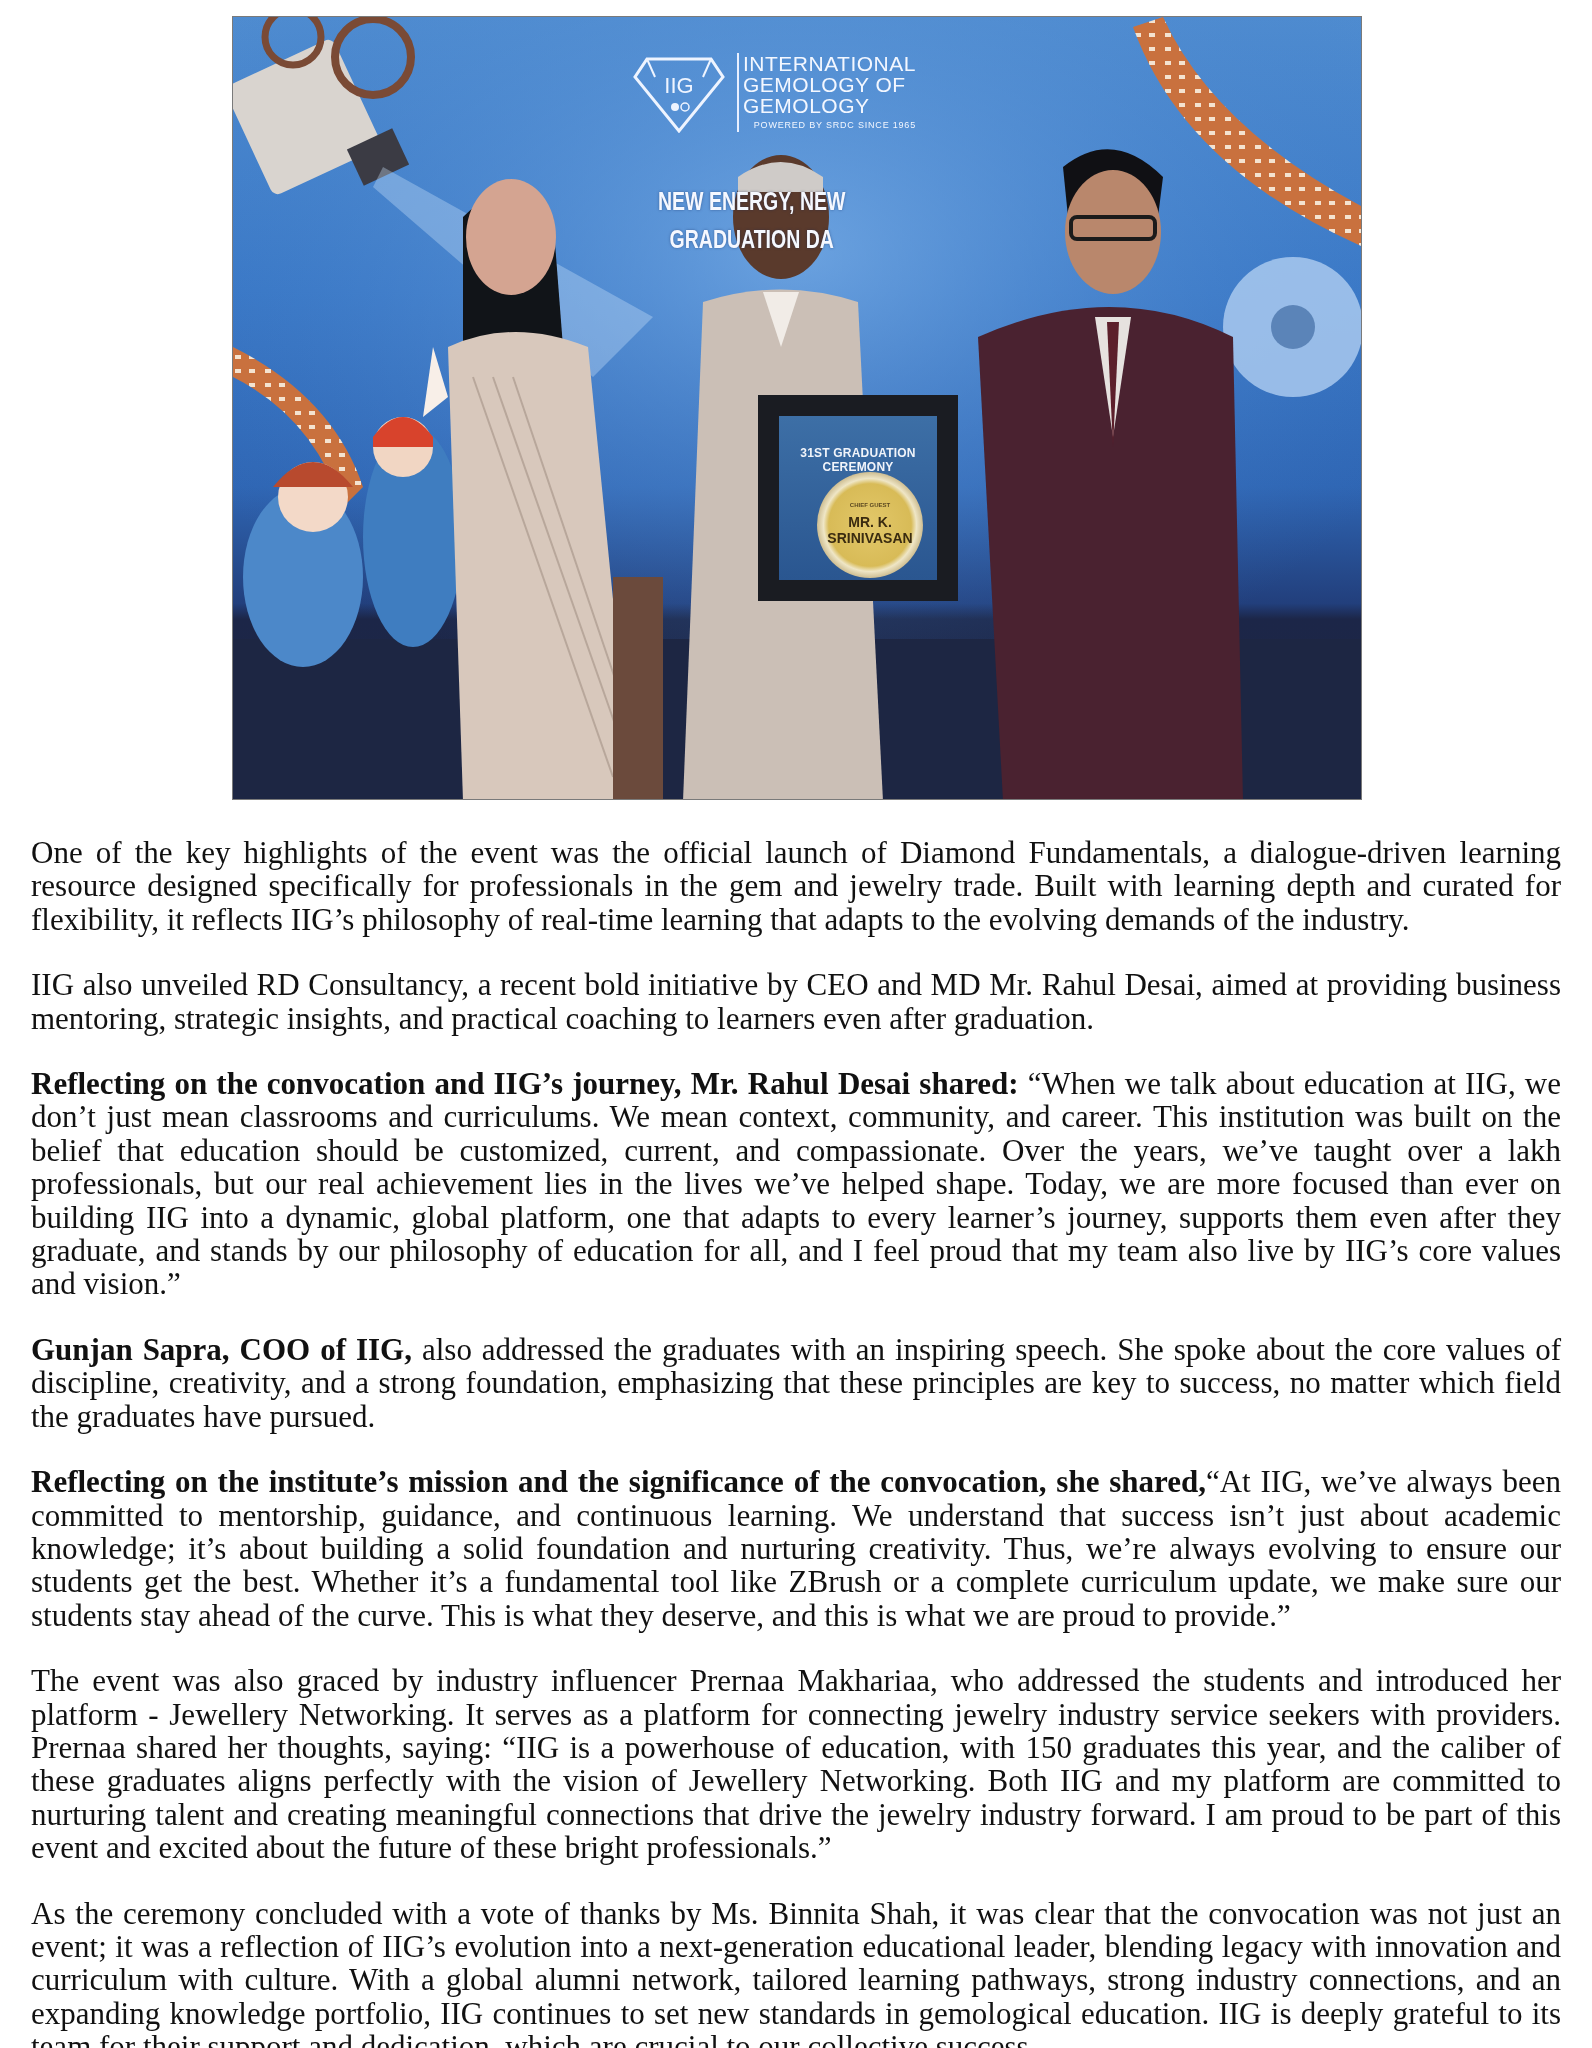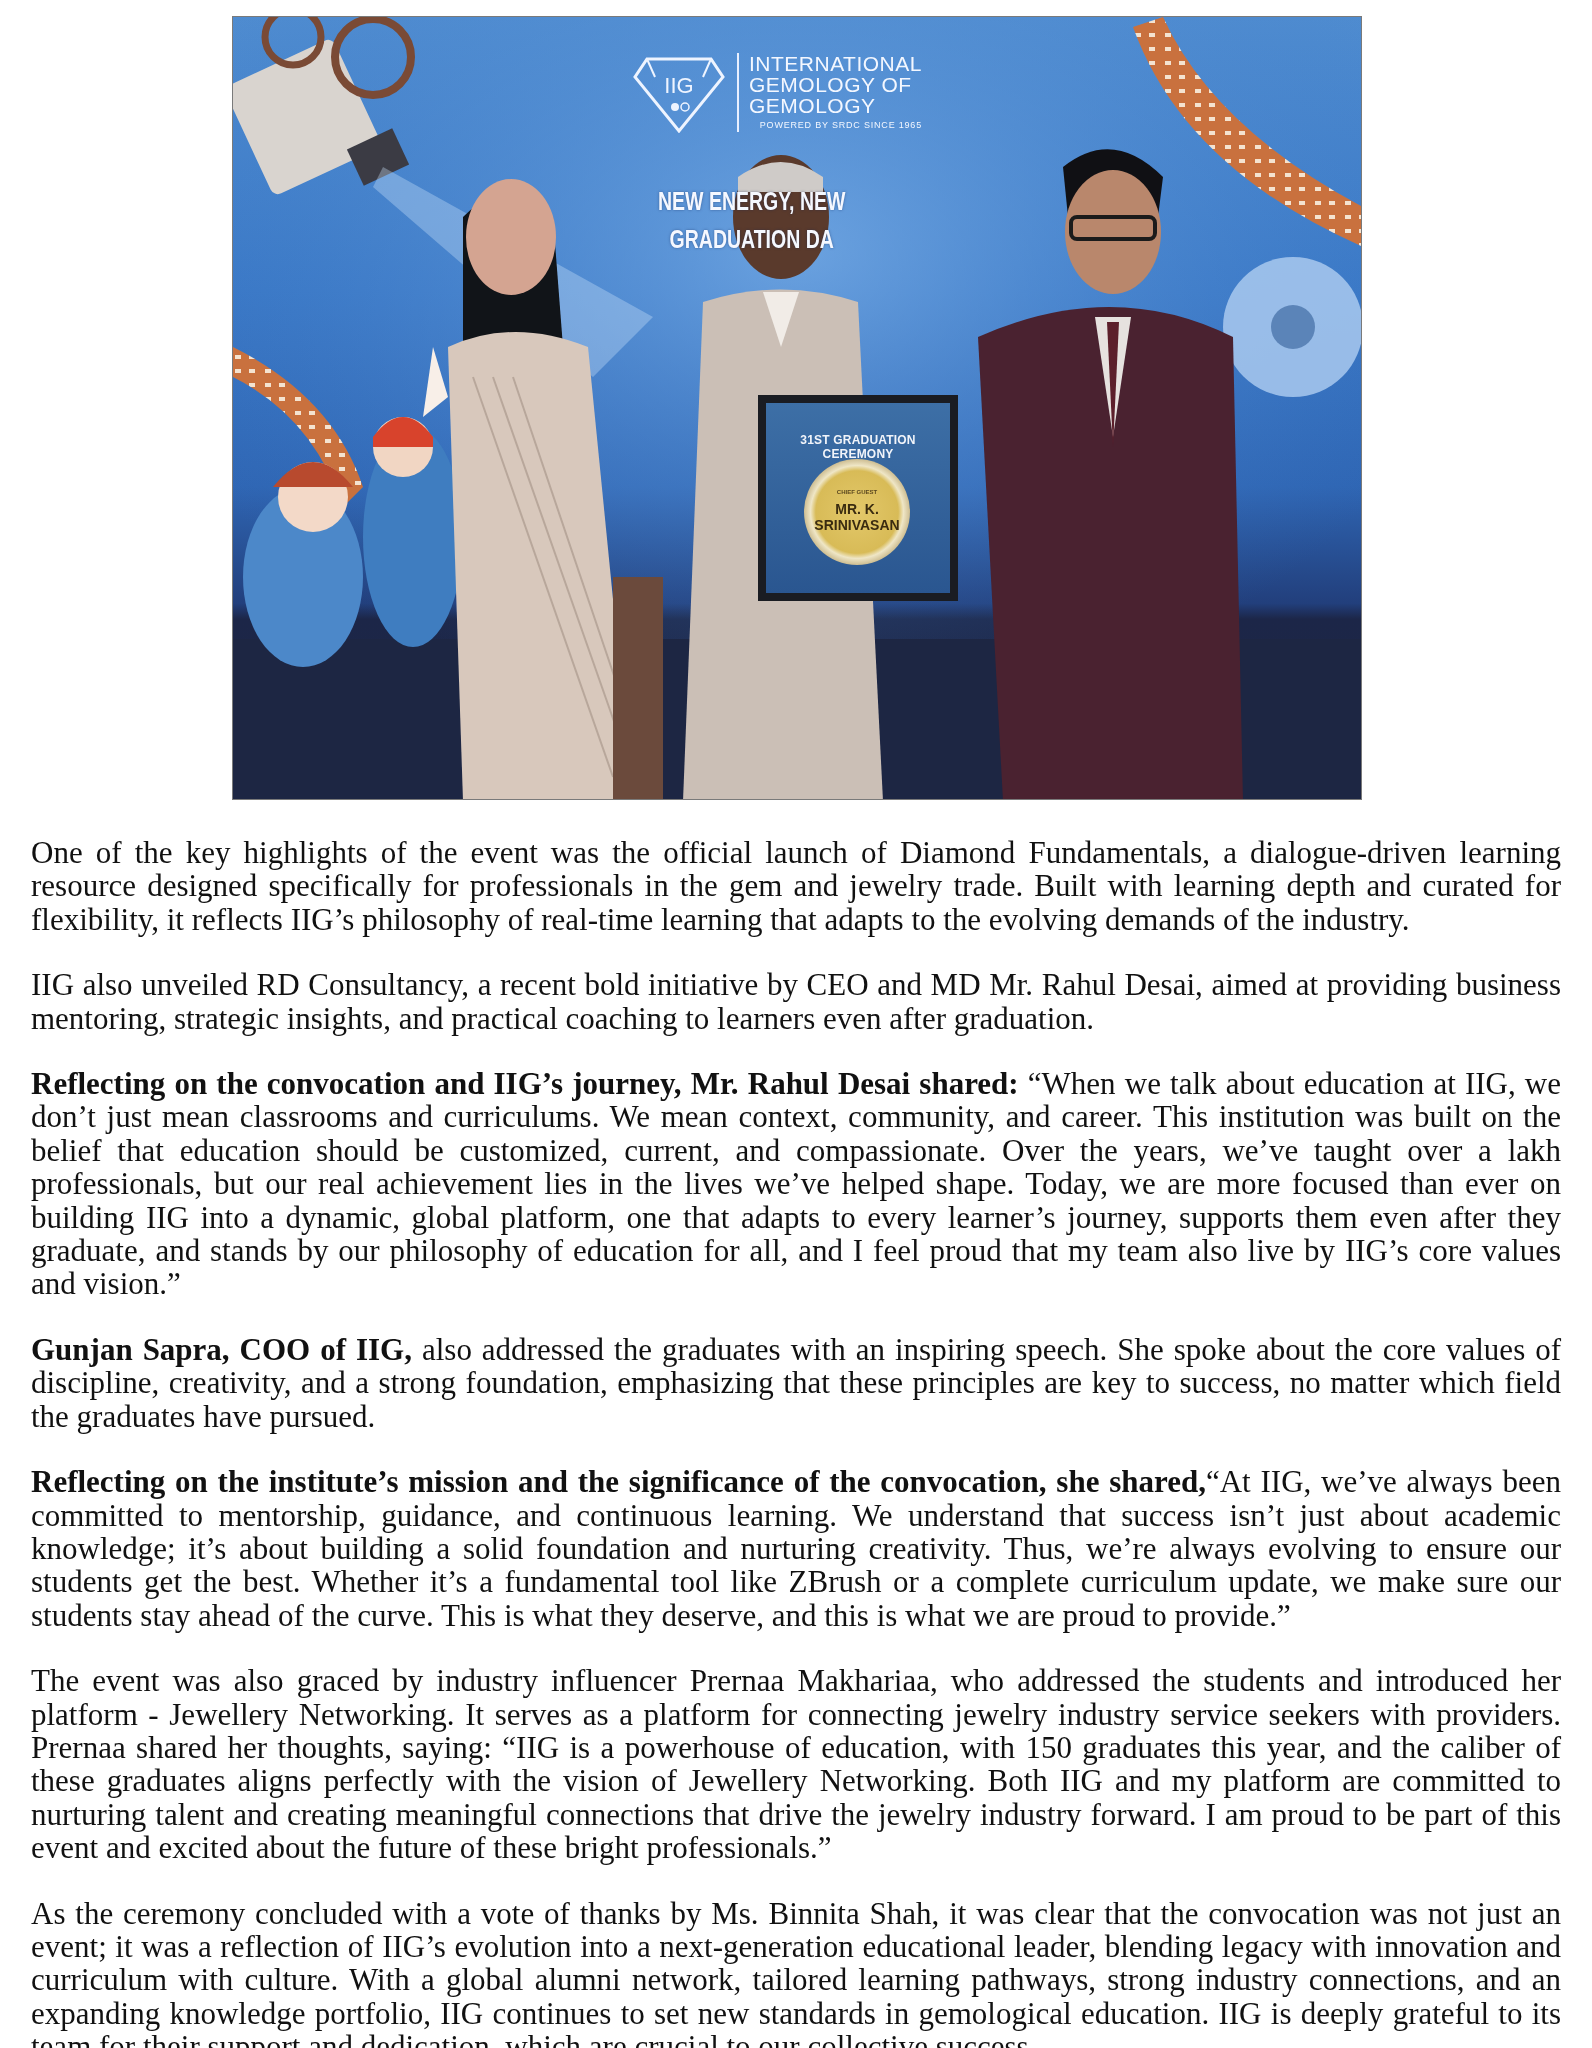--- a/index.html
+++ b/index.html
@@ -44,21 +44,21 @@
     }
     .logo-text {
       position: absolute;
       left: 104px;
       top: 0;
       font-family: "Liberation Sans", "DejaVu Sans", sans-serif;
       font-size: 21px;
       line-height: 21px;
       letter-spacing: 0.5px;
       border-left: 2px solid #e8efff;
-      padding-left: 10px;
+      padding-left: 4px;
     }
     .logo-text .line { display: block; }
     .logo-text .powered {
       display: block;
       font-size: 9px;
       line-height: 14px;
       letter-spacing: 0.8px;
       margin-top: 2px;
       text-align: right;
     }
@@ -78,21 +78,21 @@
       text-shadow: 0 0 3px rgba(20,40,90,0.5);
     }
     .plaque {
       position: absolute;
       left: 525px;
       top: 378px;
       width: 200px;
       height: 206px;
       background: #1a1c22;
       box-sizing: border-box;
-      padding: 8px;
+      padding: 21px;
     }
     .plaque-inner {
       width: 100%;
       height: 100%;
       background: linear-gradient(180deg, #3d6fa6, #2a5690);
       position: relative;
       box-sizing: border-box;
     }
     .plaque-title {
       position: absolute;

